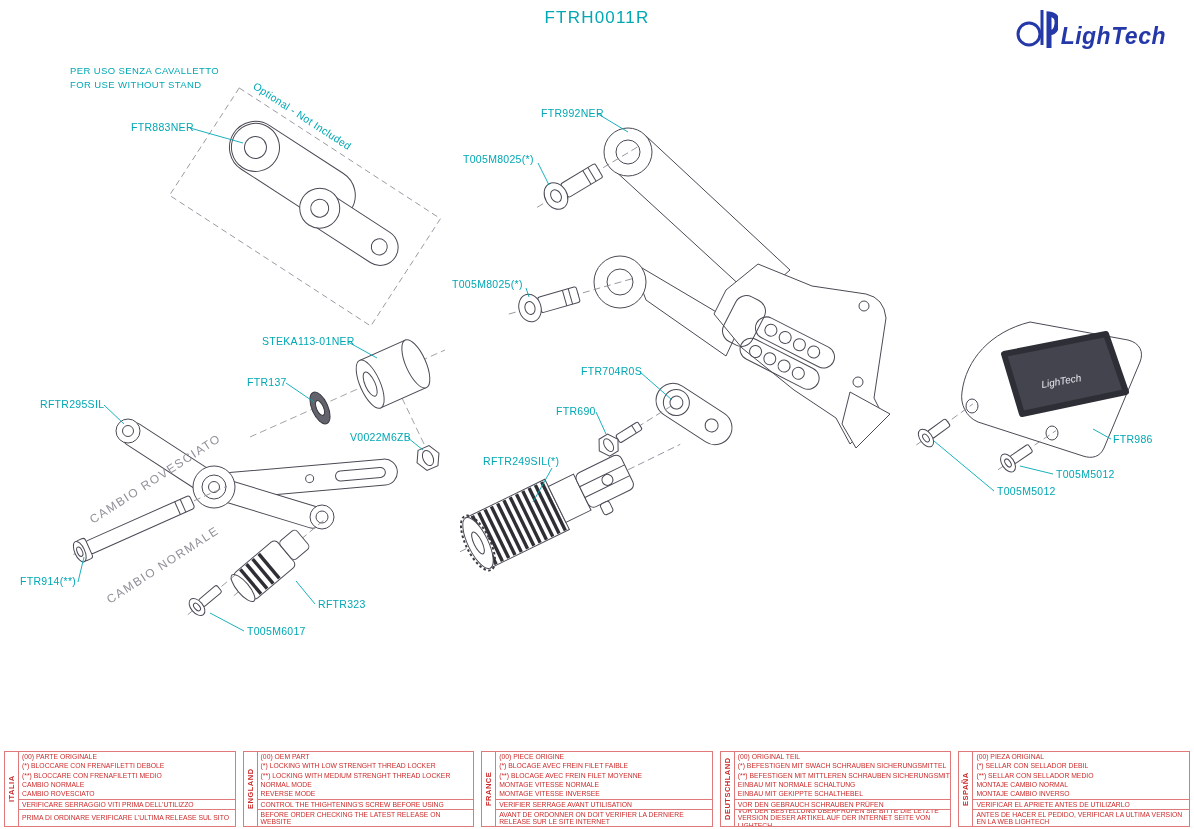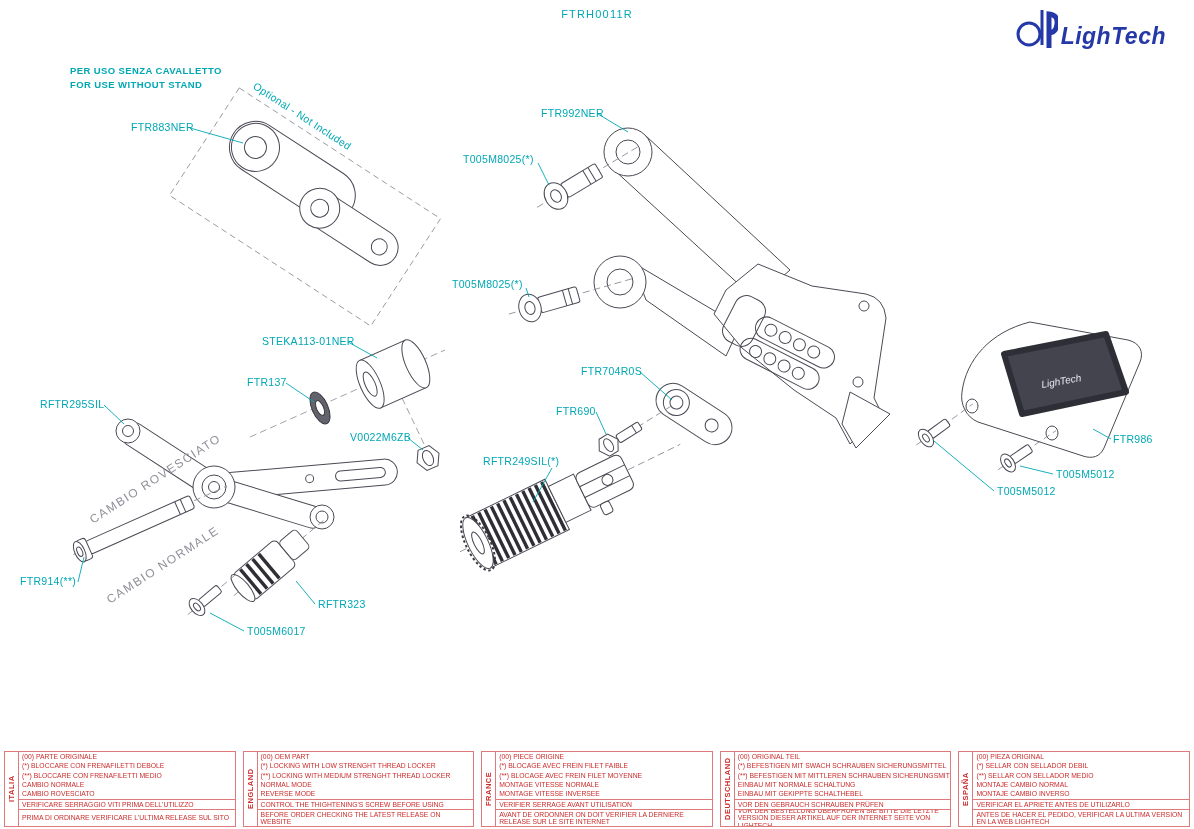--- a/index.html
+++ b/index.html
@@ -1,21 +1,21 @@
 <!DOCTYPE html>
 <html><head>
 <meta charset="utf-8">
 <style>
   html,body{margin:0;padding:0;background:#ffffff;}
   .page{position:relative;width:1194px;height:829px;background:#ffffff;overflow:hidden;
         font-family:"Liberation Sans",sans-serif;}
   .title{position:absolute;top:8px;left:0;width:100%;text-align:center;
-         color:#00a8b4;font-size:11px;letter-spacing:1.2px;}
+         color:#00a8b4;font-size:17px;letter-spacing:1.2px;}
   .stand-note{position:absolute;top:64px;left:70px;color:#00a8b4;font-size:9.5px;
-              letter-spacing:.4px;line-height:1.45;font-weight:bold;}
+              letter-spacing:.4px;line-height:1.45;}
   .logo{position:absolute;top:6px;right:28px;display:flex;align-items:flex-end;gap:3px;}
   .logo-text{color:#2438a8;font-size:23px;font-style:italic;font-weight:bold;
              letter-spacing:.5px;line-height:1;padding-bottom:2px;}
   .drawing{position:absolute;top:0;left:0;}
 
   
   .ln{stroke:#4a4a55;fill:none;stroke-width:1;}
   .part{stroke:#4a4a55;fill:#ffffff;stroke-width:1;}
   .dash{stroke:#8a8a94;stroke-width:.8;fill:none;stroke-dasharray:7 4;}
   .dashbox{stroke:#9a9aa4;stroke-width:.9;fill:none;stroke-dasharray:6 4;}

